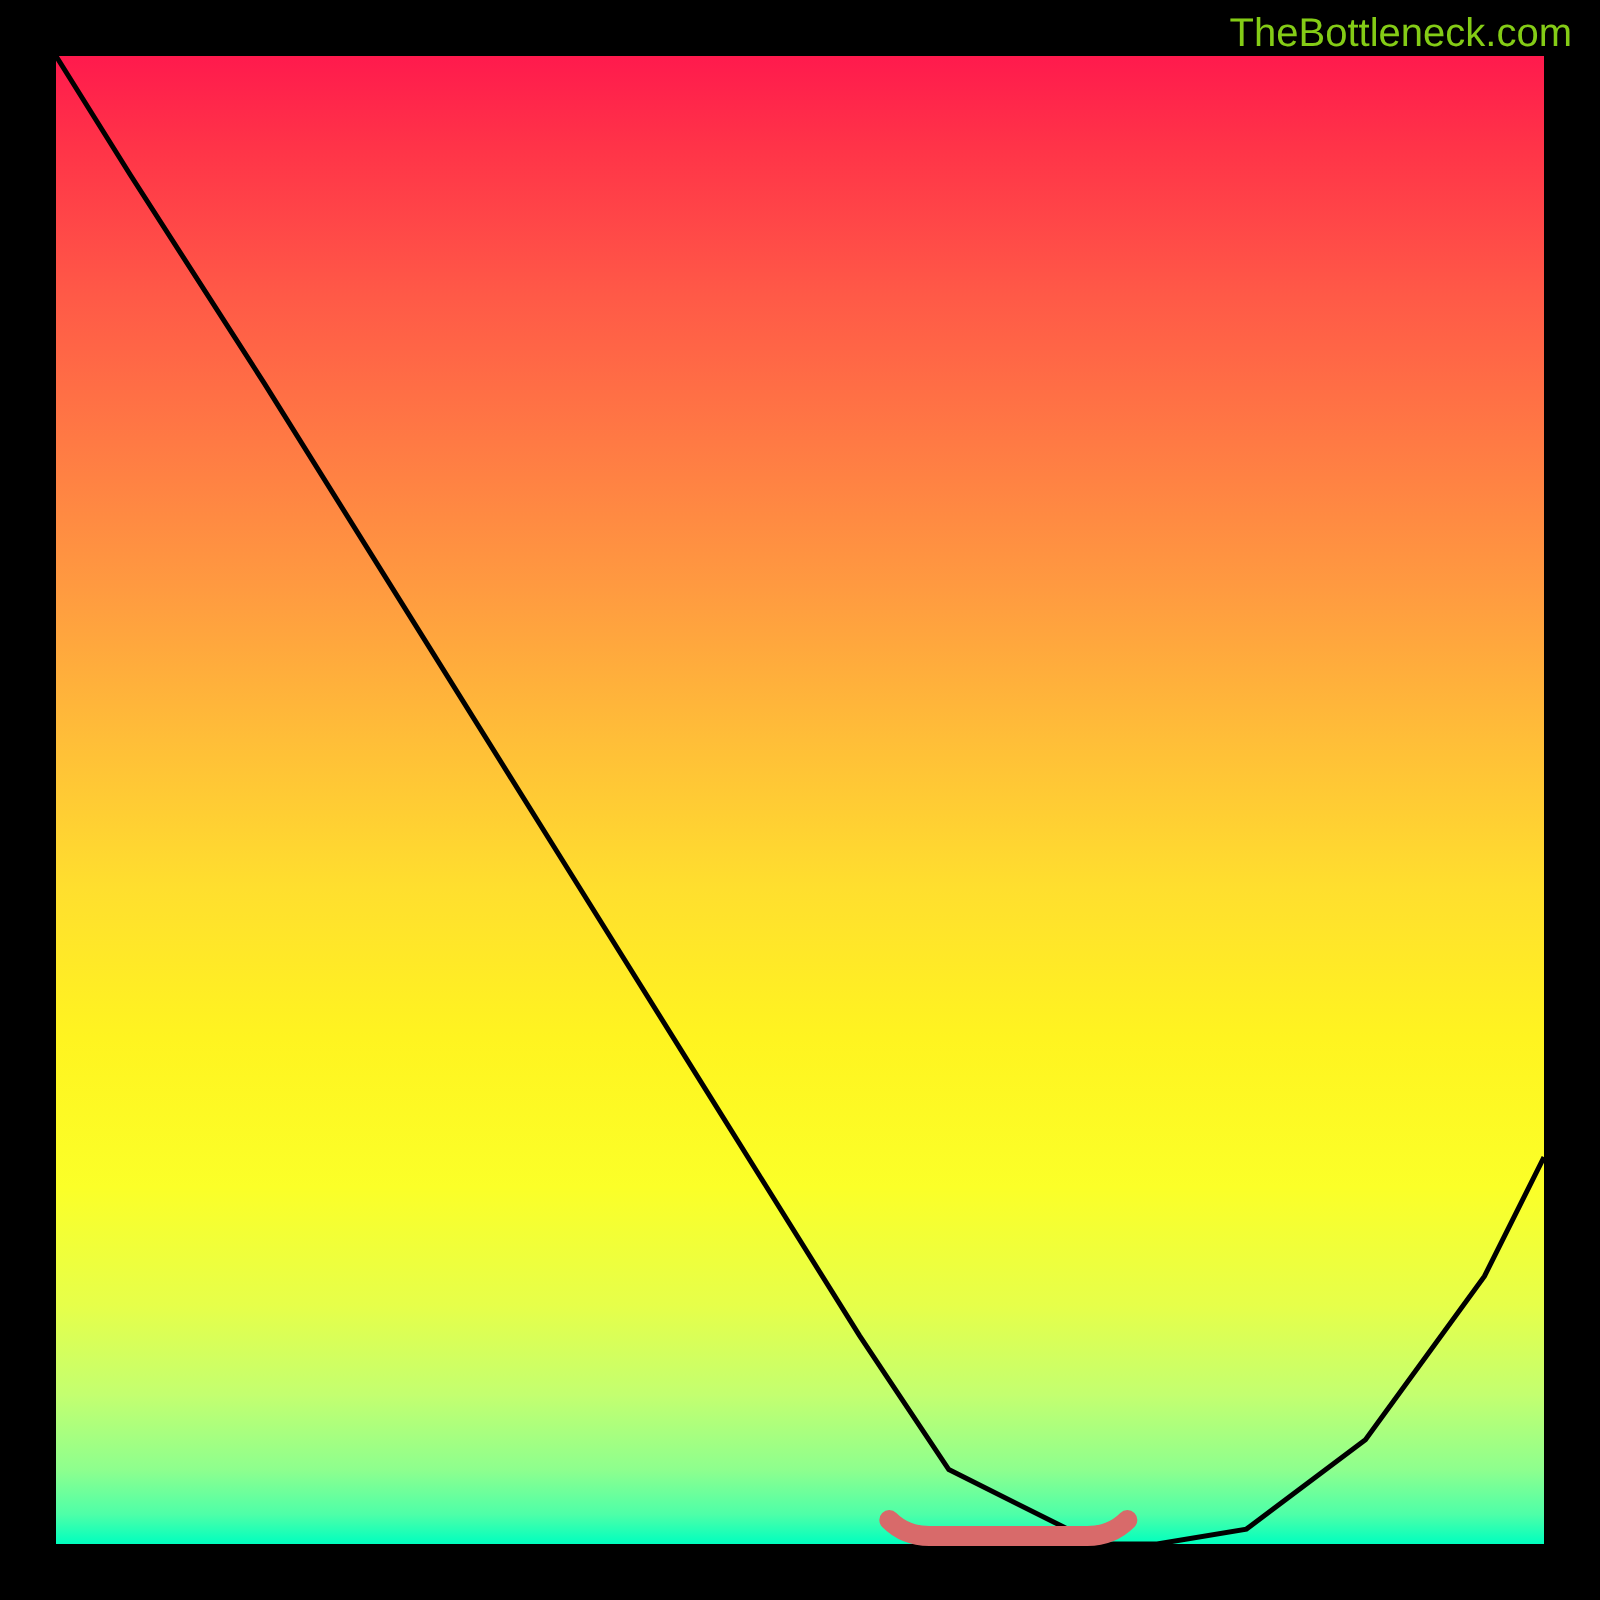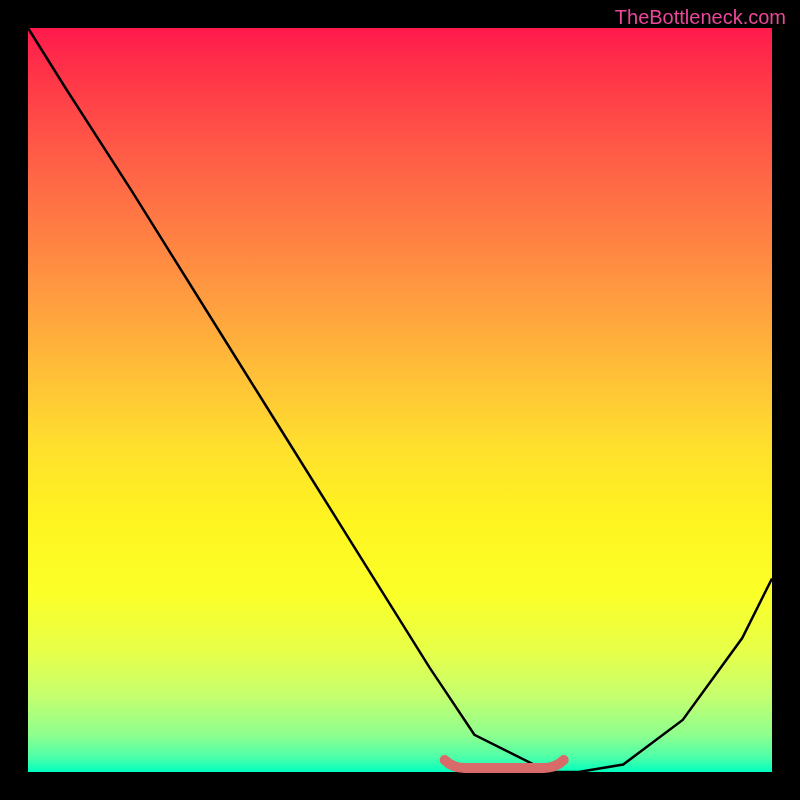--- a/index.html
+++ b/index.html
@@ -8,21 +8,21 @@
     width: 800px;
     height: 800px;
     background: #000;
     position: relative;
     font-family: Arial, sans-serif;
   }
   .watermark {
     position: absolute;
     top: 6px;
     right: 14px;
-    color: #ec4899;
+    color: #84cc16;
     font-size: 20px;
     font-weight: normal;
     z-index: 10;
   }
   .plot-area {
     position: absolute;
     top: 28px;
     left: 28px;
     width: 744px;
     height: 744px;

